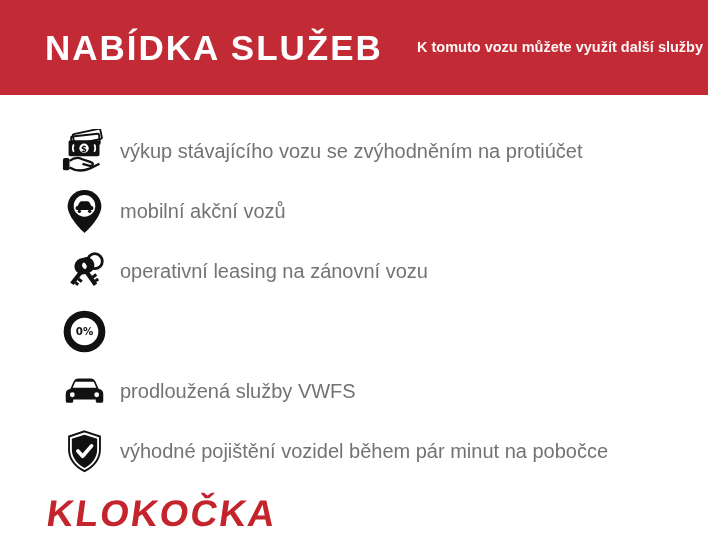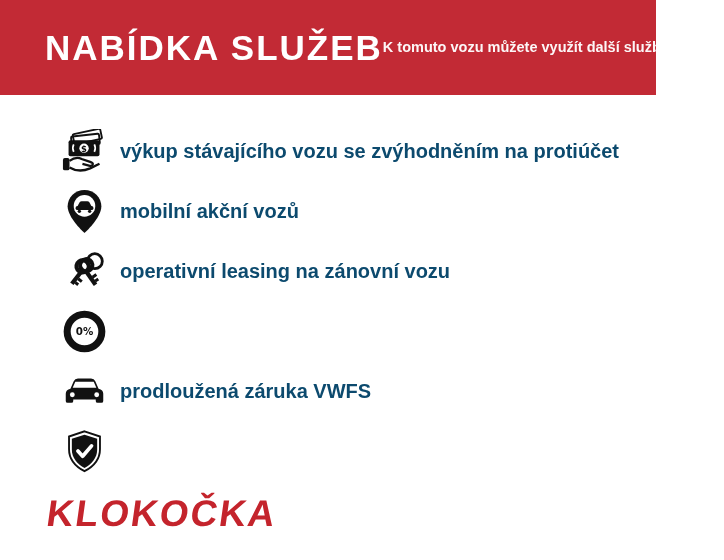--- a/index.html
+++ b/index.html
@@ -5,21 +5,21 @@
   html,body{margin:0;padding:0;}
   body{
     width:724px;height:560px;
     background:#ffffff;
     font-family:"Liberation Sans","DejaVu Sans",sans-serif;
     overflow:hidden;
     position:relative;
   }
   
   .header{
-    width:656px;height:95px;
+    width:708px;height:95px;
     background:#C22A35;
     display:flex;align-items:center;
     box-sizing:border-box;
   }
   .header-title{
     color:#ffffff;
     font-size:35px;
     font-weight:bold;
     letter-spacing:2px;
     padding-left:45px;
@@ -48,22 +48,22 @@
   }
   .service-icon{
     width:45px;height:45px;
     flex:0 0 45px;
     margin-right:13px;
     display:flex;align-items:center;justify-content:center;
   }
   .service-icon svg{width:45px;height:45px;display:block;}
   .service-label{
     font-size:20px;
-    font-weight:bold;
-    color:#0c4a6e;
+    font-weight:normal;
+    color:#737373;
     white-space:nowrap;
   }
   
   .footer{
     margin-top:12px;
     padding-left:47px;
   }
   .logo-text{
     display:inline-block;
     color:#C4242C;
@@ -150,30 +150,31 @@
 
   <div class="service-row">
     <span class="service-icon">
       <svg viewBox="0 0 48 48">
         <path d="M9 21 l3.5 -8 q1.2 -2.8 4.5 -2.8 h14 q3.3 0 4.5 2.8 L39 21 q5 1 5 5.5 v7.5 q0 2 -2 2 h-4 q-2 0 -2 -2 v-1.5 H12 V34 q0 2 -2 2 H6 q-2 0 -2 -2 v-7.5 Q4 22 9 21 z" fill="#111"></path>
         <path d="M14.2 13.5 h19.6 l2.8 6.5 H11.4 z" fill="#fff"></path>
         <circle cx="11" cy="27.5" r="2.6" fill="#fff"></circle>
         <circle cx="37" cy="27.5" r="2.6" fill="#fff"></circle>
       </svg>
     </span>
-    <span class="service-label">prodloužená záruka VWFS</span>
+    <span class="service-label">prodloužená služby VWFS</span>
   </div>
 
   <div class="service-row">
     <span class="service-icon">
       <svg viewBox="0 0 48 48">
         <path d="M24 2.5 L40.5 8 v13.5 C40.5 32 33.5 40 24 45 C14.5 40 7.5 32 7.5 21.5 V8 Z" fill="none" stroke="#111" stroke-width="2"></path>
         <path d="M24 6 L37.5 10.5 v11.5 C37.5 30.5 31.5 37.5 24 41.5 C16.5 37.5 10.5 30.5 10.5 22 V10.5 Z" fill="#111"></path>
         <path d="M17 23.5 l5 5.5 L31.5 18" fill="none" stroke="#fff" stroke-width="4" stroke-linecap="round" stroke-linejoin="round"></path>
       </svg>
     </span>
+    <span class="service-label">výhodné pojištění vozidel během pár minut na pobočce</span>
   </div>
 
 </div>
 
 <div class="footer">
   <span class="logo-text">KLOKOČKA</span>
 </div>
 
 </body></html>

